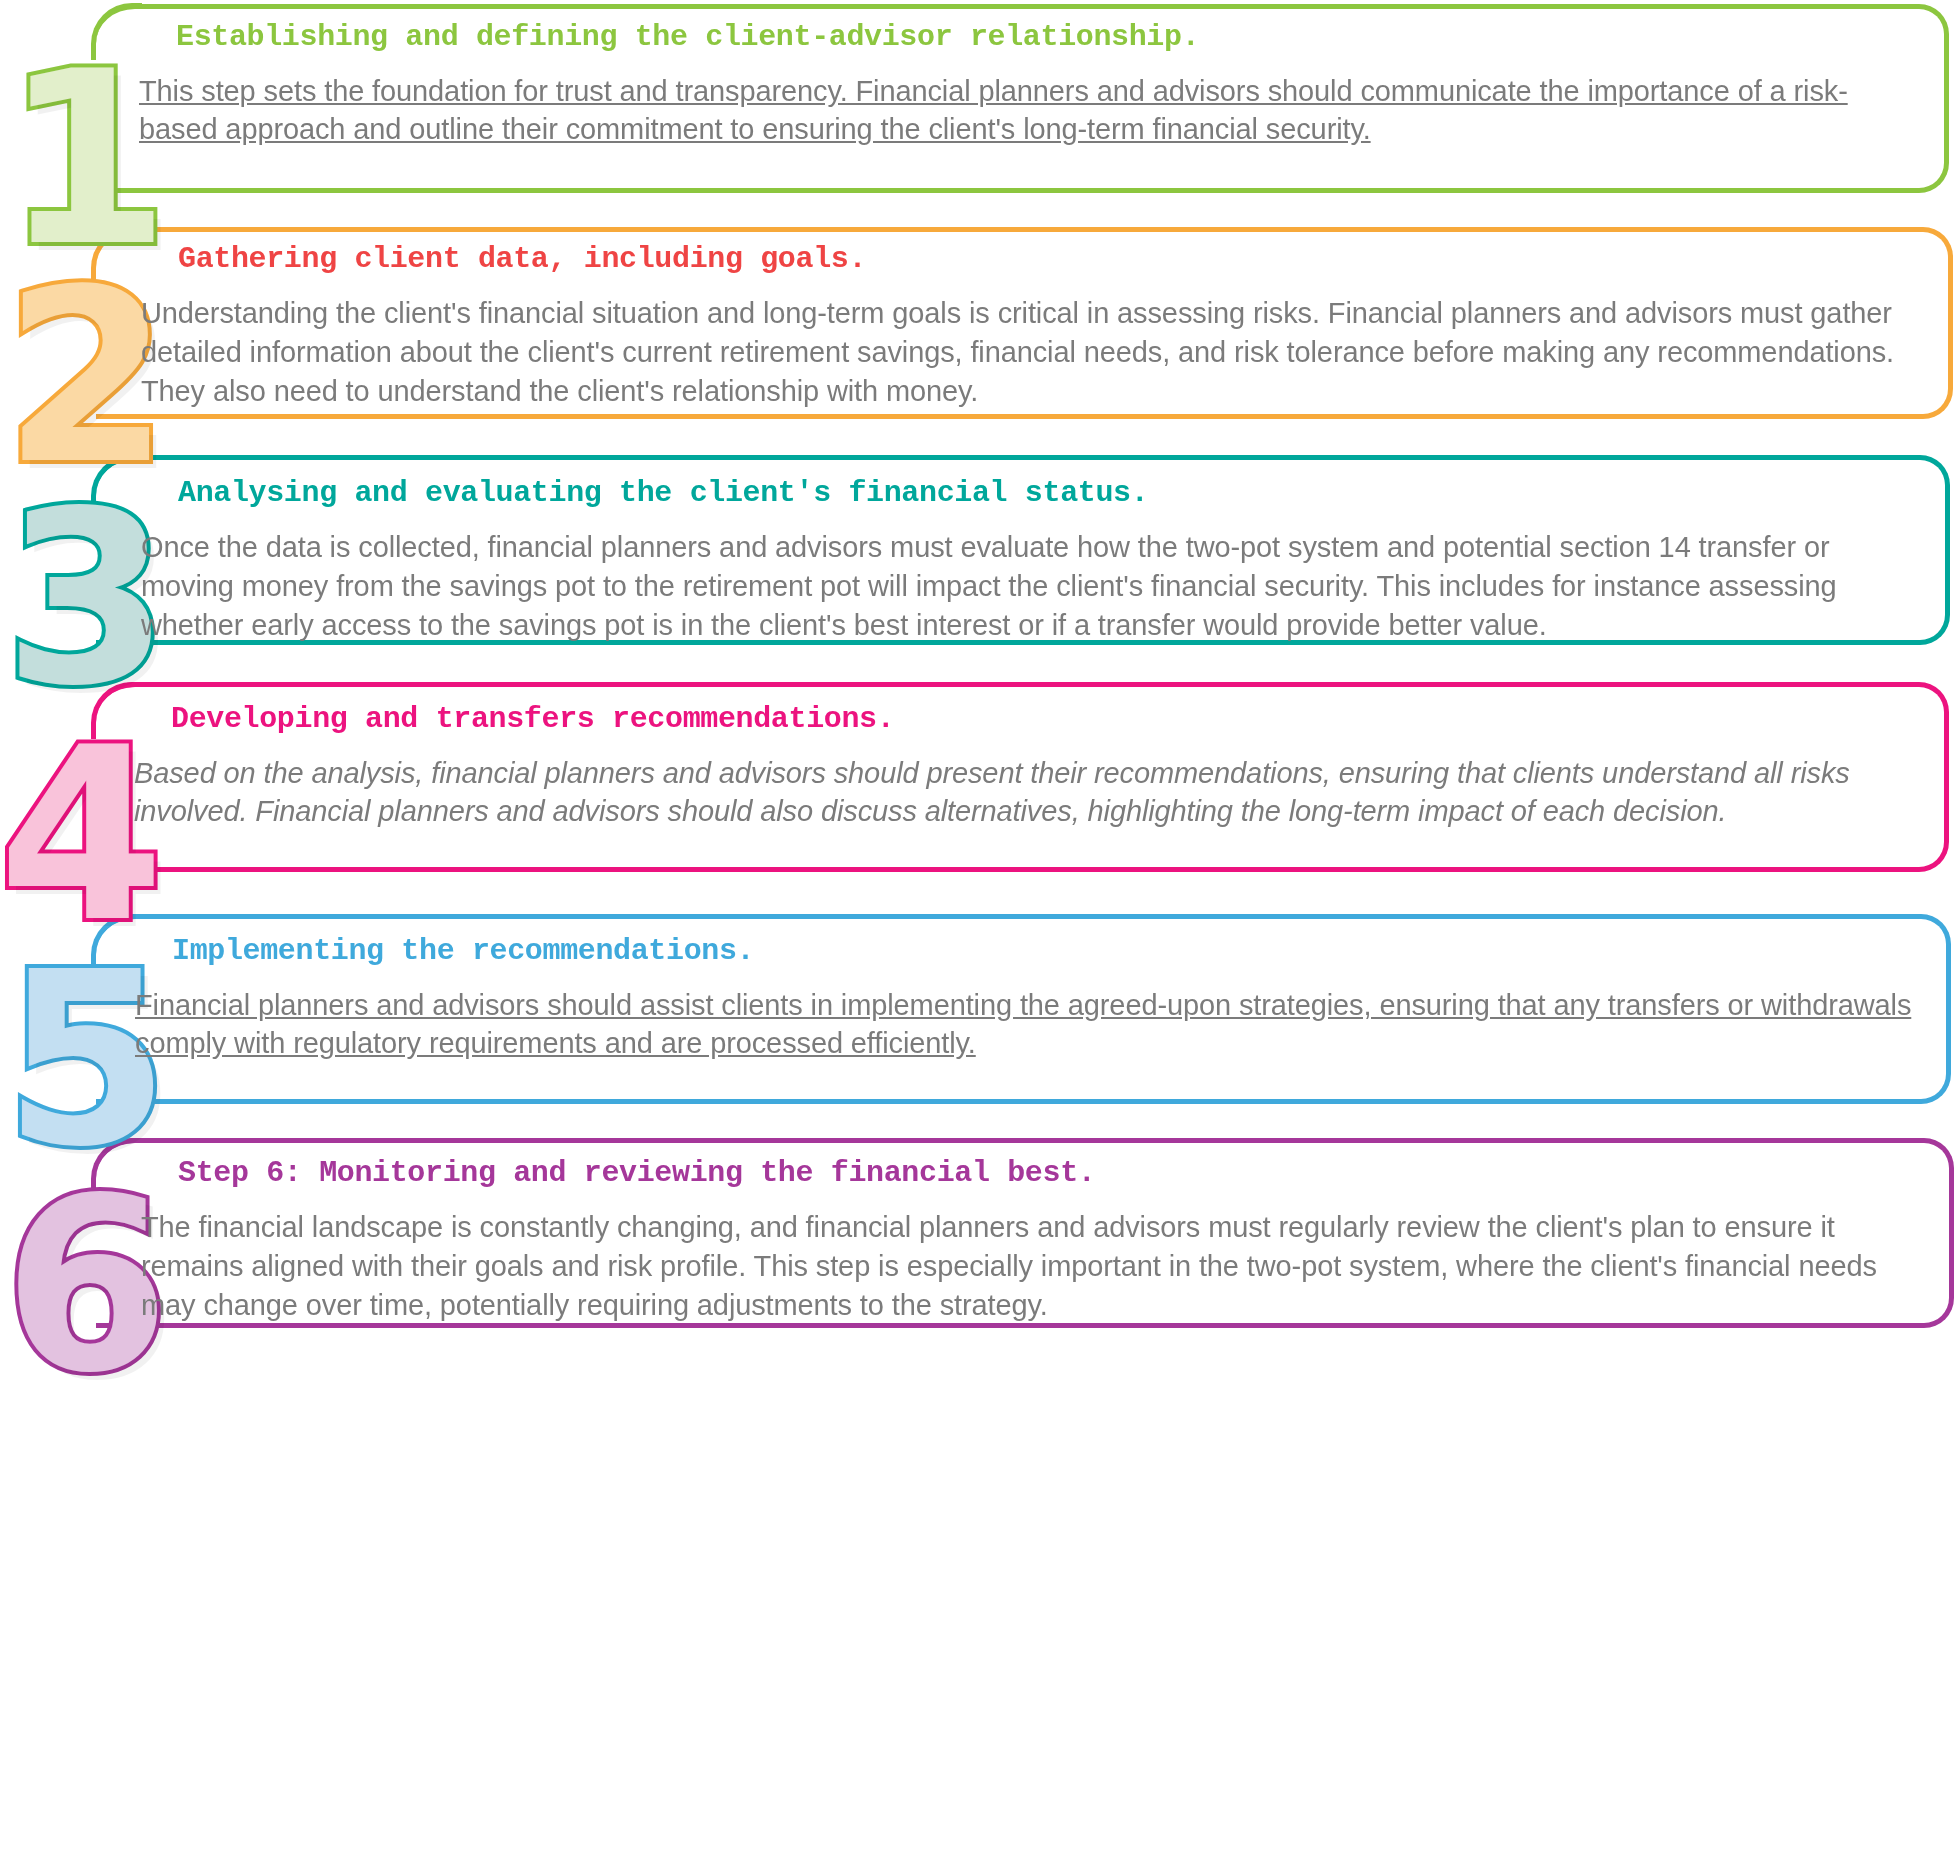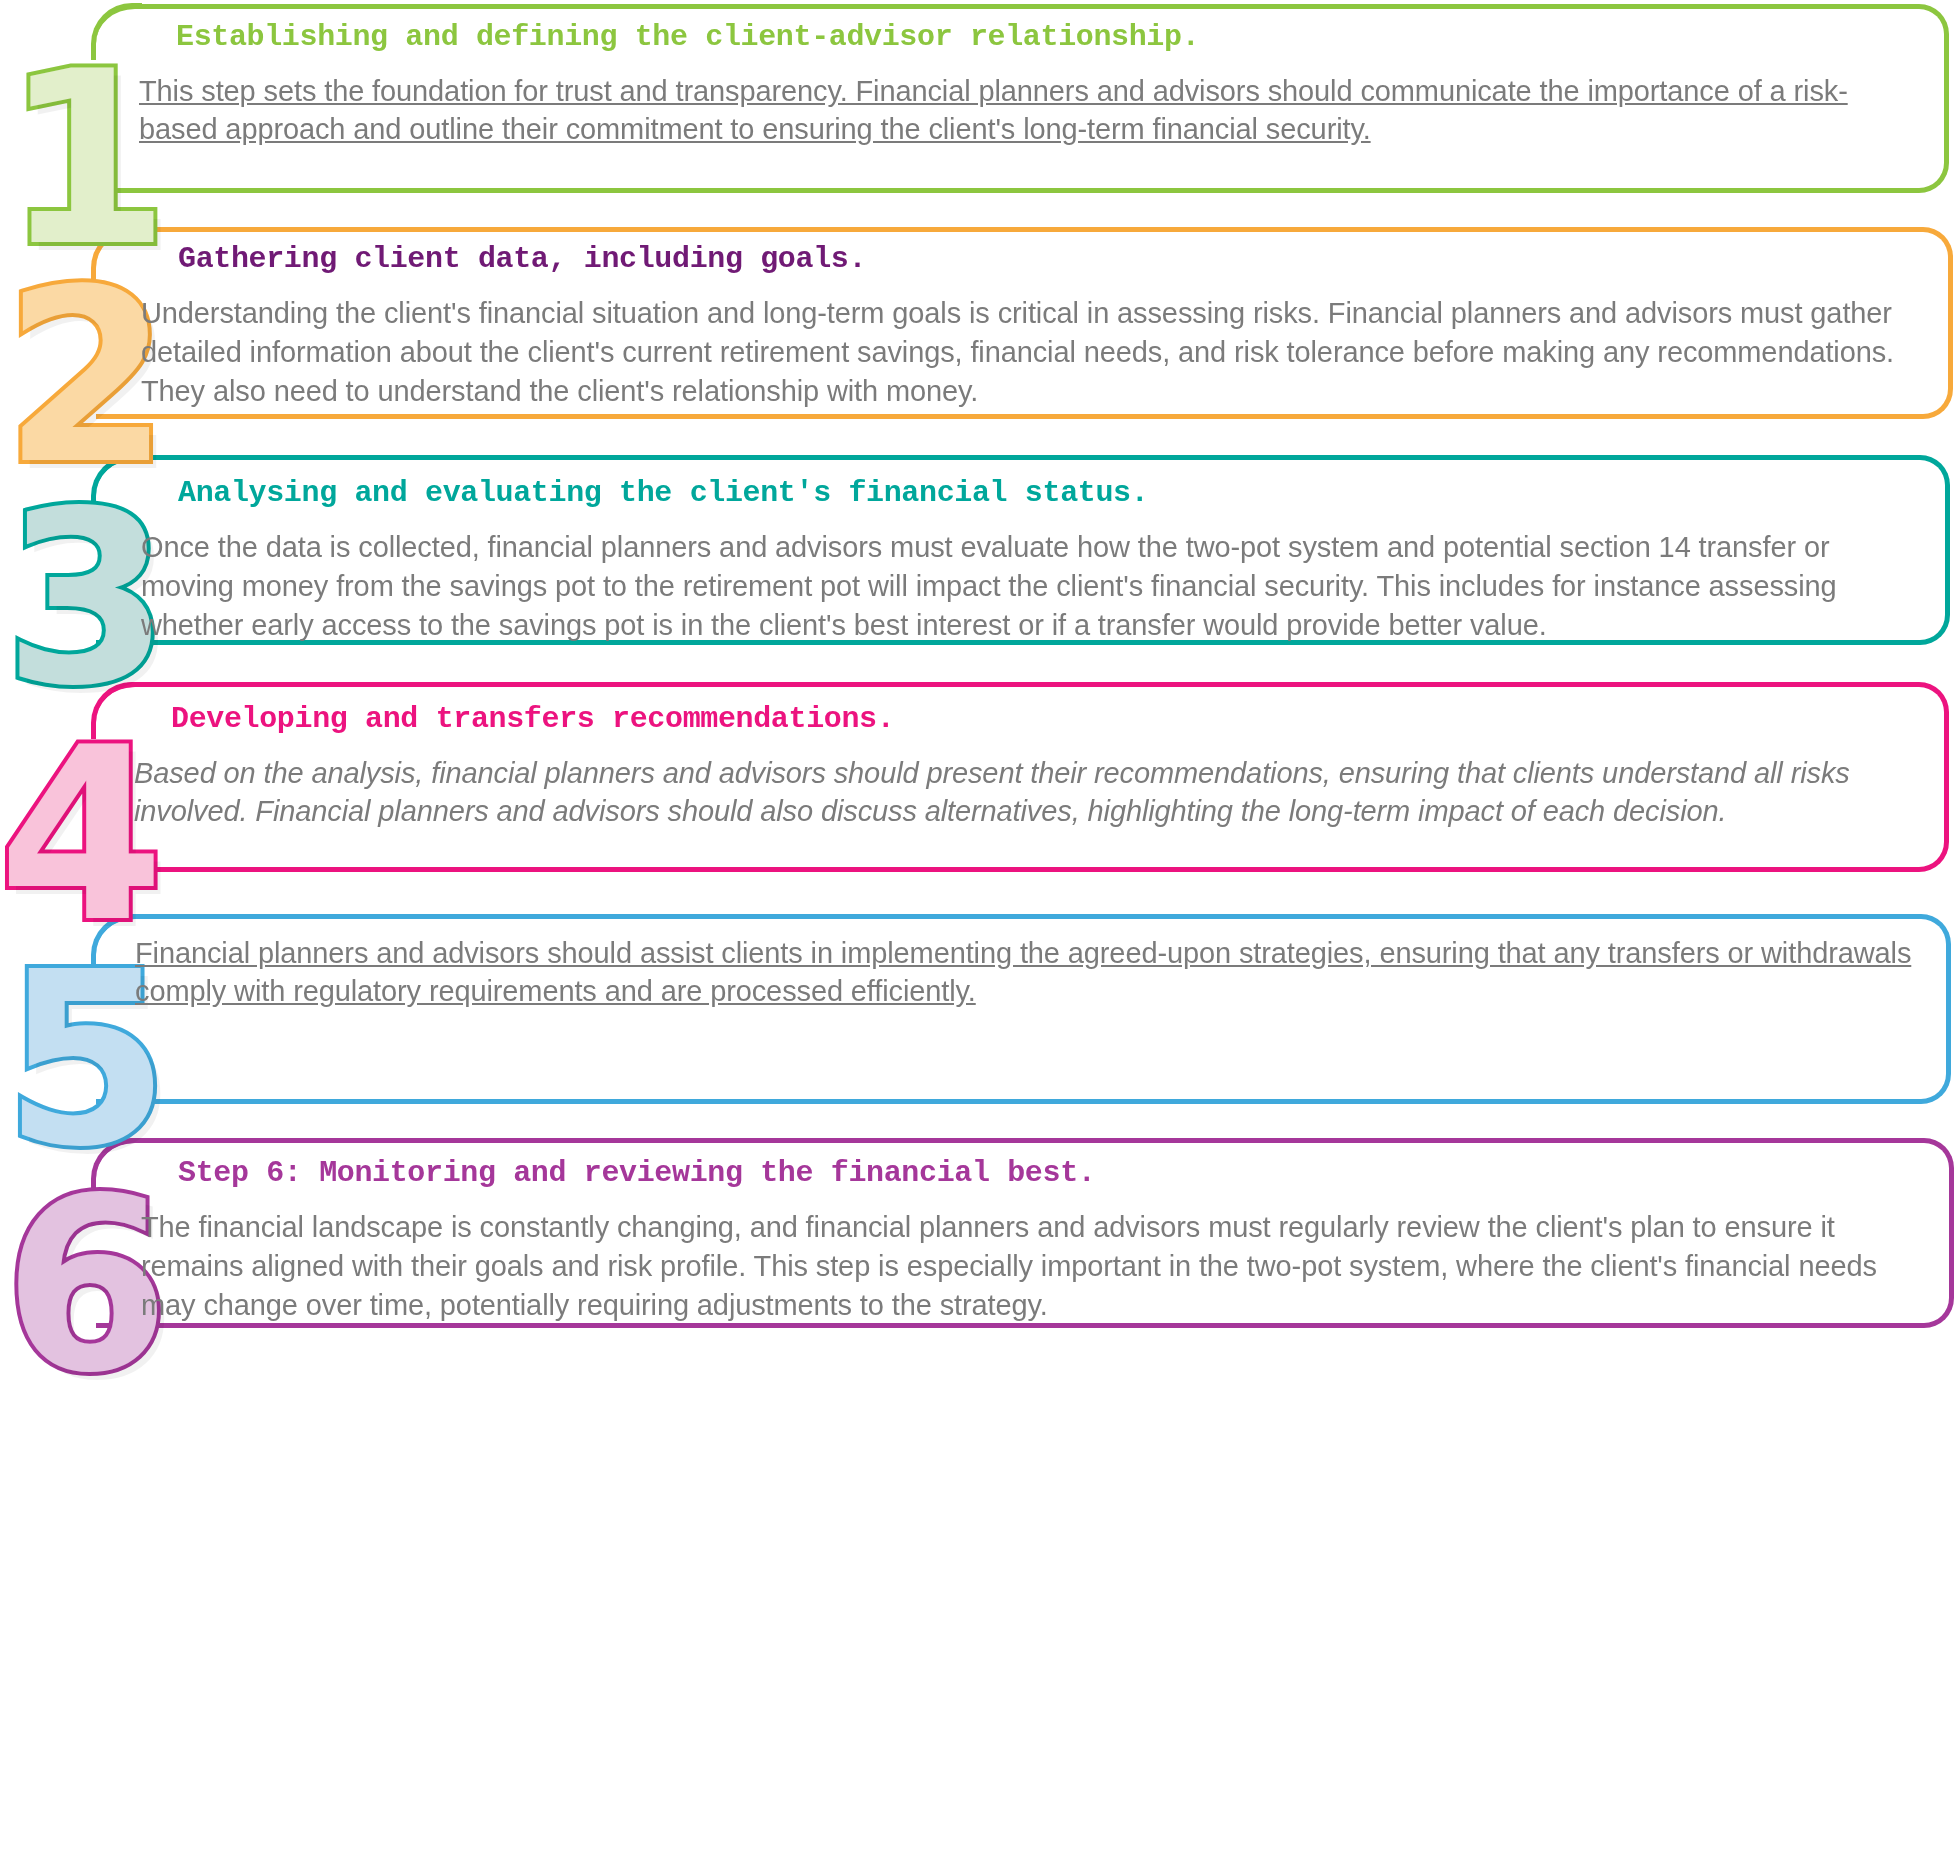--- a/index.html
+++ b/index.html
@@ -144,21 +144,21 @@
       <div class="body" style="color: rgb(123, 123, 123); text-decoration: underline;">This step sets the foundation for trust and transparency. Financial planners and advisors should communicate the importance of a risk-based approach and outline their commitment to ensuring the client's long-term financial security.</div>
     </div>
   </div>
 
   <div class="step" id="step2">
     <div class="frame" style="color: rgb(247, 169, 59);"></div>
     <div class="numeral">
       <span class="glyph" style="color: rgb(251, 217, 164); -webkit-text-stroke-color: rgb(247, 169, 59); text-shadow: rgba(0, 0, 0, 0.055) 7.1px 8px 0px;">2</span>
     </div>
     <div class="content">
-      <div class="head" style="color: #701a75;">Gathering client data, including goals.</div>
+      <div class="head" style="color: #ef4444;">Gathering client data, including goals.</div>
       <div class="body" style="color: rgb(123, 123, 123);">Understanding the client's financial situation and long-term goals is critical in assessing risks. Financial planners and advisors must gather detailed information about the client's current retirement savings, financial needs, and risk tolerance before making any recommendations. They also need to understand the client's relationship with money.</div>
     </div>
   </div>
 
   <div class="step" id="step3">
     <div class="frame" style="color: rgb(0, 167, 155);"></div>
     <div class="numeral">
       <span class="glyph" style="color: rgb(195, 222, 220); -webkit-text-stroke-color: rgb(0, 167, 155); text-shadow: rgba(0, 0, 0, 0.055) 7.1px 8px 0px;">3</span>
     </div>
     <div class="content">
@@ -177,20 +177,21 @@
       <div class="body" style="color: rgb(123, 123, 123); font-style: italic;">Based on the analysis, financial planners and advisors should present their recommendations, ensuring that clients understand all risks involved. Financial planners and advisors should also discuss alternatives, highlighting the long-term impact of each decision.</div>
     </div>
   </div>
 
   <div class="step" id="step5">
     <div class="frame" style="color: rgb(63, 169, 220);"></div>
     <div class="numeral">
       <span class="glyph" style="color: rgb(195, 223, 242); -webkit-text-stroke-color: rgb(63, 169, 220); text-shadow: rgba(0, 0, 0, 0.055) 7.1px 8px 0px;">5</span>
     </div>
     <div class="content">
+      <div class="head" style="color: rgb(63, 169, 220);">Implementing the recommendations.</div>
       <div class="body" style="color: rgb(123, 123, 123); text-decoration: underline;">Financial planners and advisors should assist clients in implementing the agreed-upon strategies, ensuring that any transfers or withdrawals comply with regulatory requirements and are processed efficiently.</div>
     </div>
   </div>
 
   <div class="step" id="step6">
     <div class="frame" style="color: rgb(165, 55, 154);"></div>
     <div class="numeral">
       <span class="glyph" style="color: rgb(227, 194, 224); -webkit-text-stroke-color: rgb(165, 55, 154); text-shadow: rgba(0, 0, 0, 0.055) 7.1px 8px 0px;">6</span>
     </div>
     <div class="content">

